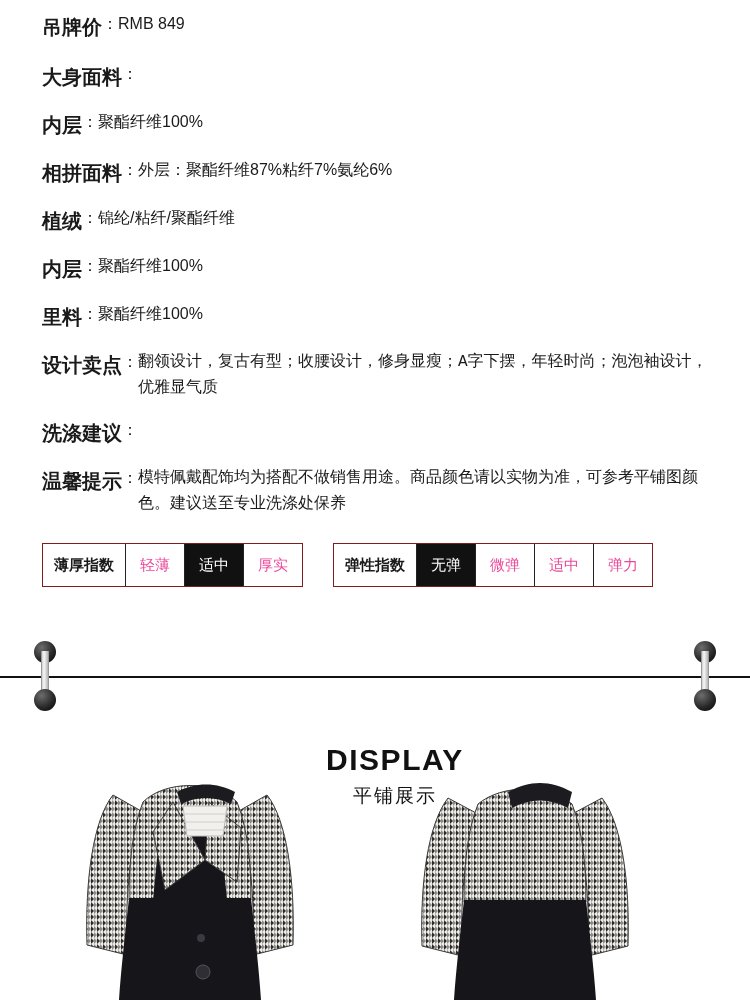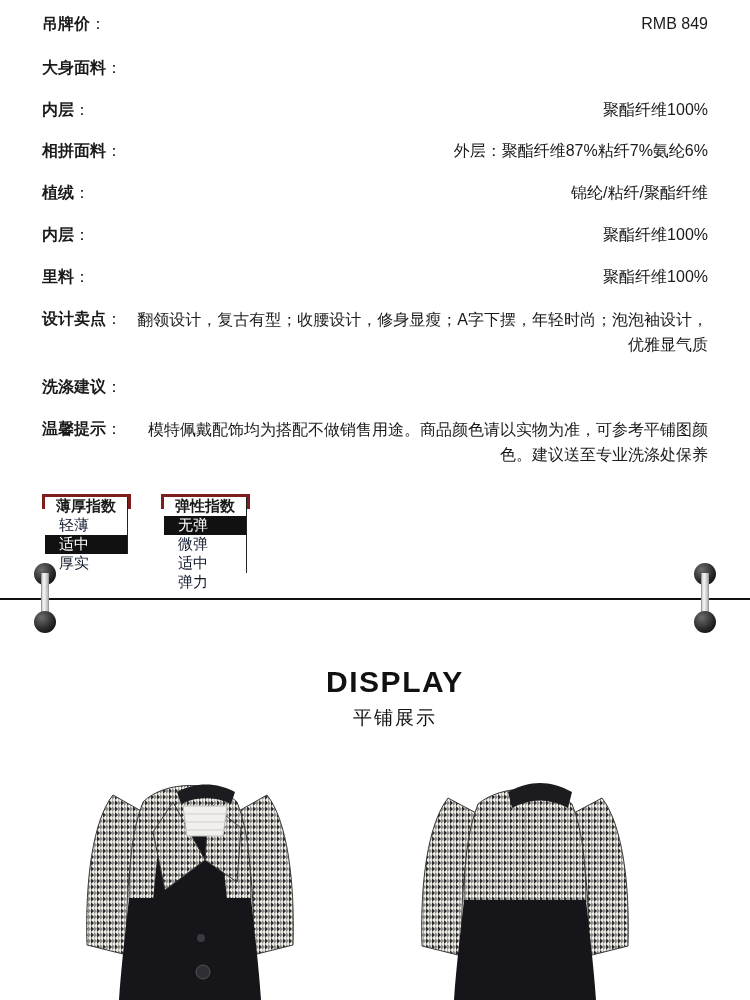--- a/index.html
+++ b/index.html
@@ -19,75 +19,74 @@
     padding: 12px 42px 0 42px;
   }
   .spec-row {
     display: flex;
     align-items: flex-start;
     margin-bottom: 17px;
     line-height: 1.55;
   }
   .spec-label {
     font-weight: bold;
-    font-size: 16px;
+    font-size: 20px;
     white-space: nowrap;
     flex: 0 0 auto;
     font-family: Liberation Serif, serif;
   }
   .spec-colon {
     font-size: 16px;
     flex: 0 0 auto;
   }
   .spec-value {
     font-size: 16px;
     flex: 1 1 auto;
-    text-align: right;
   }
   .spec-row.first {
     margin-bottom: 19px;
   }
   .spec-row.multi .spec-value {
     line-height: 1.6;
+    font-family: Liberation Mono, monospace;
   }
 
   
   .index-area {
     margin-top: 26px;
     padding: 0 42px;
     display: flex;
     gap: 0;
     align-items: flex-start;
   }
   .index-group {
     display: flex;
-    border: 3px solid #7f1d1d;
-    height: 15px;
+    border: 1px solid #7f1d1d;
+    height: 44px;
     box-sizing: border-box;
-    flex-direction: column;
   }
   .index-group.left { margin-right: 30px; }
   .index-title {
     font-size: 15px;
     font-weight: bold;
     padding: 0 11px;
     display: flex;
     align-items: center;
     border-right: 1px solid #222;
     background: #fff;
     box-sizing: border-box;
   }
   .index-opt {
     font-size: 15px;
     padding: 0 14px;
     display: flex;
     align-items: center;
     border-right: 1px solid #222;
     background: #fff;
-    color: #0f172a;
+    color: #ec4899;
     box-sizing: border-box;
   }
   .index-opt:last-child { border-right: none; }
   .index-opt.active {
     background: #111;
     color: #fff;
   }
 
   
   .divider-wrap {

